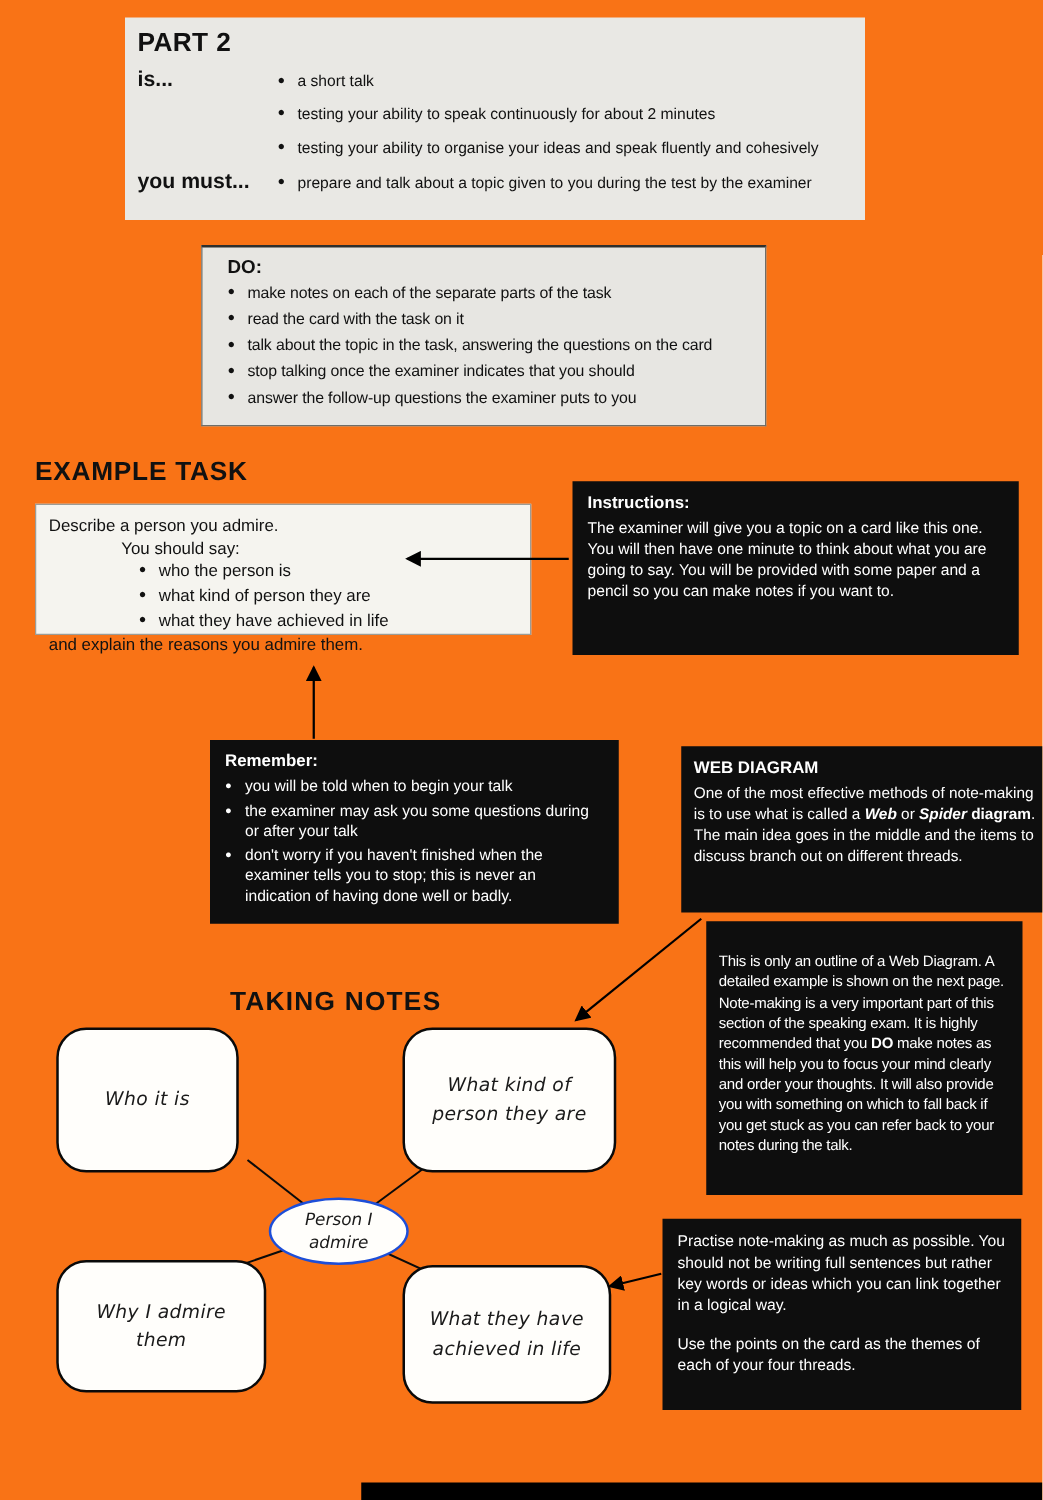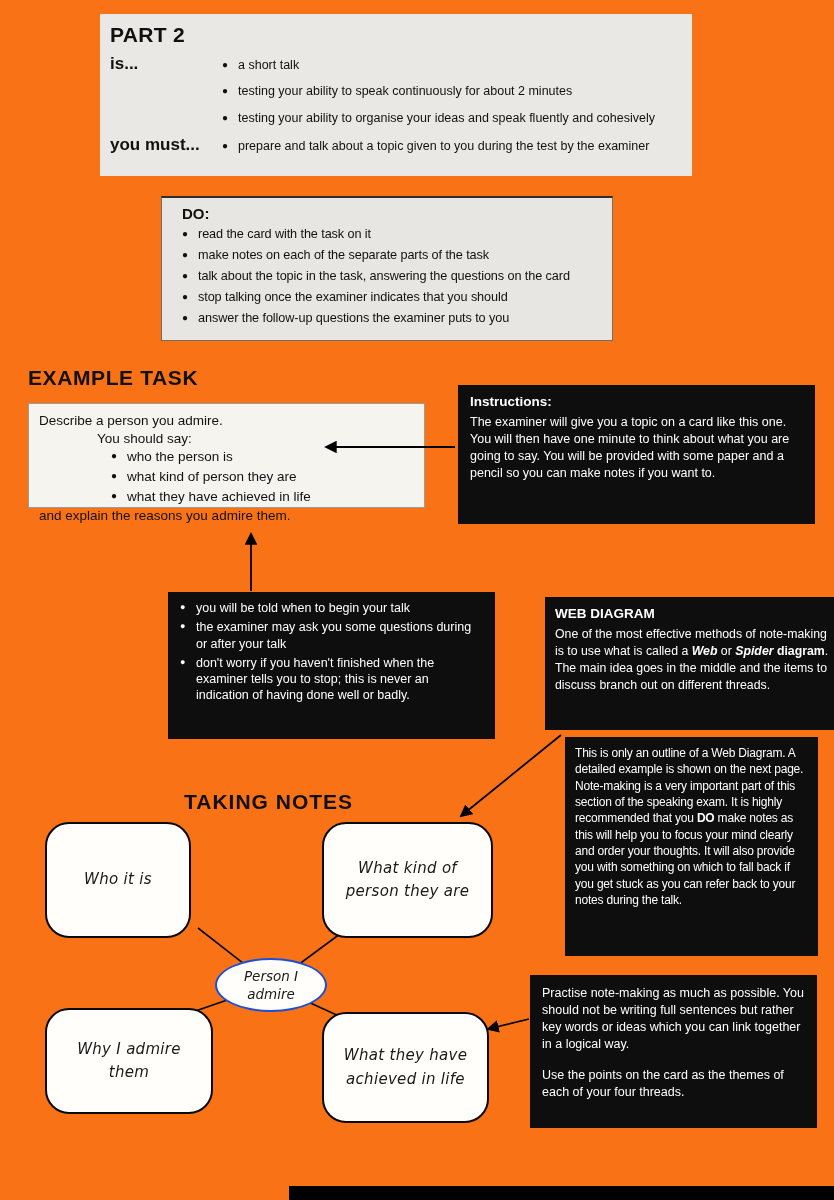--- a/index.html
+++ b/index.html
@@ -92,21 +92,21 @@
     line-height: 1.36;
     padding: 8px 12px;
   }
   .blackbox .bb-title { text-align: left; font-weight: bold; font-size: 13.5px; margin-bottom: 3px; }
   .blackbox ul.dots li { margin-bottom: 3px; }
   .blackbox ul.dots li::before { font-size: 9px; top: 2px; }
 
   .instructions-box { left: 458px; top: 385px; width: 357px; min-height: 139px; }
   .remember-box     { left: 168px; top: 592px; width: 327px; min-height: 147px; }
   .webdiagram-box   { left: 545px; top: 597px; width: 303px; min-height: 133px; font-size: 12.3px; padding: 8px 10px; }
-  .outline-box      { left: 565px; top: 737px; width: 253px; min-height: 219px; font-size: 12px; letter-spacing: -0.2px; padding: 8px 10px; }
+  .outline-box      { left: 565px; top: 737px; width: 253px; min-height: 219px; font-size: 12px; letter-spacing: -0.2px; padding: 24px 10px; }
   .practise-box     { left: 530px; top: 975px; width: 287px; min-height: 153px; padding: 10px 12px; }
   .practise-box p + p { margin-top: 14px; }
 
   
   .node {
     position: absolute;
     background: #fffefb;
     border: 2.5px solid #0a0a0a;
     border-radius: 24px;
     display: flex;
@@ -186,22 +186,22 @@
       <div class="part2-label">you must...</div>
       <ul class="dots part2-list">
         <li>prepare and talk about a topic given to you during the test by the examiner</li>
       </ul>
     </div>
   </div>
 
   <div class="do-box">
     <div class="do-title">DO:</div>
     <ul class="dots do-list">
+      <li>make notes on each of the separate parts of the task</li>
       <li>read the card with the task on it</li>
-      <li>make notes on each of the separate parts of the task</li>
       <li>talk about the topic in the task, answering the questions on the card</li>
       <li>stop talking once the examiner indicates that you should</li>
       <li>answer the follow-up questions the examiner puts to you</li>
     </ul>
   </div>
 
   <div class="h-example">EXAMPLE TASK</div>
 
   <div class="task-card">
     <div>Describe a person you admire.</div>
@@ -213,20 +213,21 @@
     </ul>
     <div>and explain the reasons you admire them.</div>
   </div>
 
   <div class="blackbox instructions-box">
     <div class="bb-title">Instructions:</div>
     <p>The examiner will give you a topic on a card like this one. You will then have one minute to think about what you are going to say. You will be provided with some paper and a pencil so you can make notes if you want to.</p>
   </div>
 
   <div class="blackbox remember-box">
+    <div class="bb-title">Remember:</div>
     <ul class="dots">
       <li>you will be told when to begin your talk</li>
       <li>the examiner may ask you some questions during or after your talk</li>
       <li>don't worry if you haven't finished when the examiner tells you to stop; this is never an indication of having done well or badly.</li>
     </ul>
   </div>
 
   <div class="blackbox webdiagram-box">
     <div class="bb-title">WEB DIAGRAM</div>
     <p><span>One of the most effective methods of note-making is to use what is called a </span><b><i>Web</i></b><span> or </span><b><i>Spider</i></b><span> </span><b>diagram</b><span>. The main idea goes in the middle and the items to discuss branch out on different threads.</span></p>

